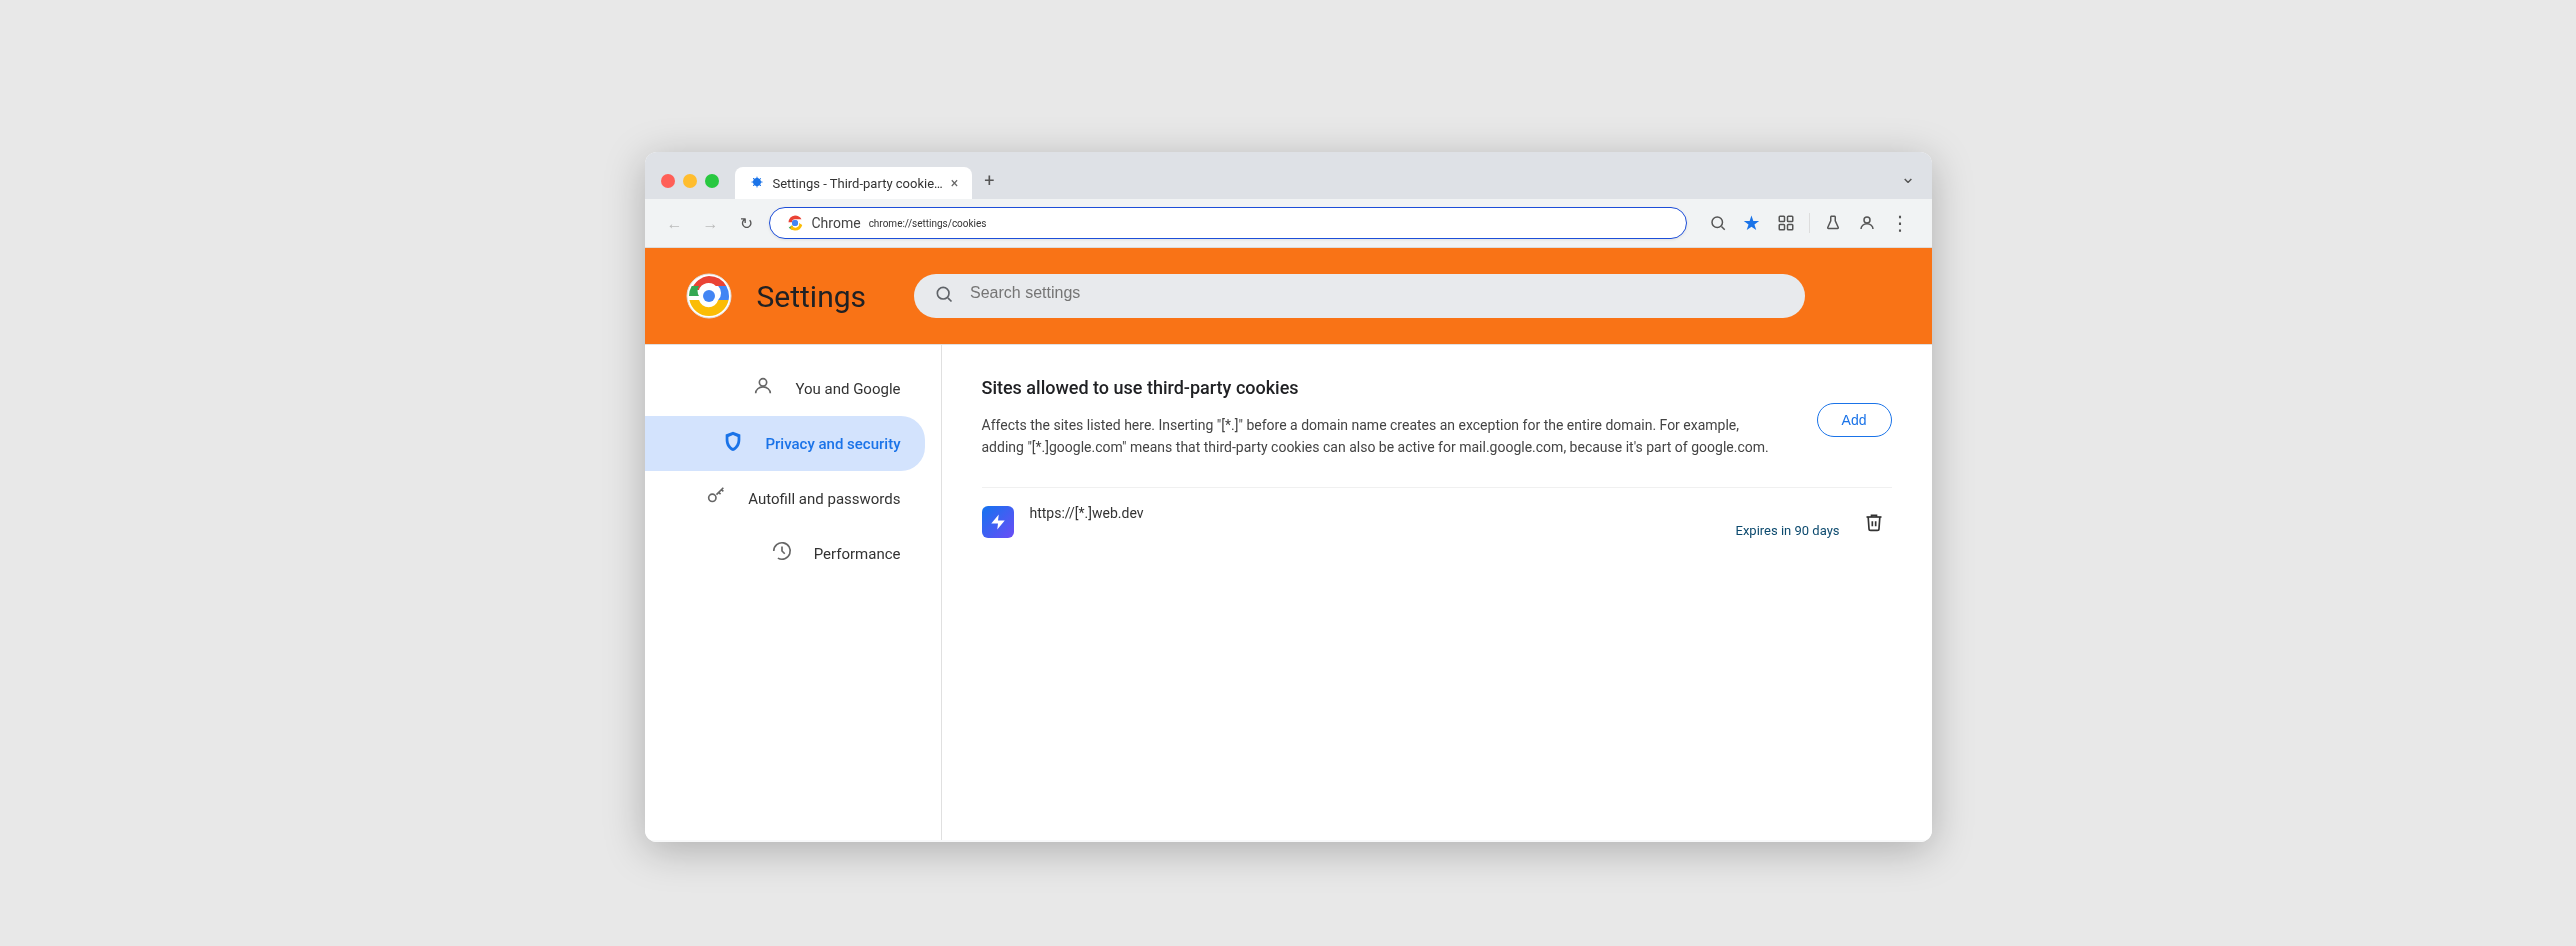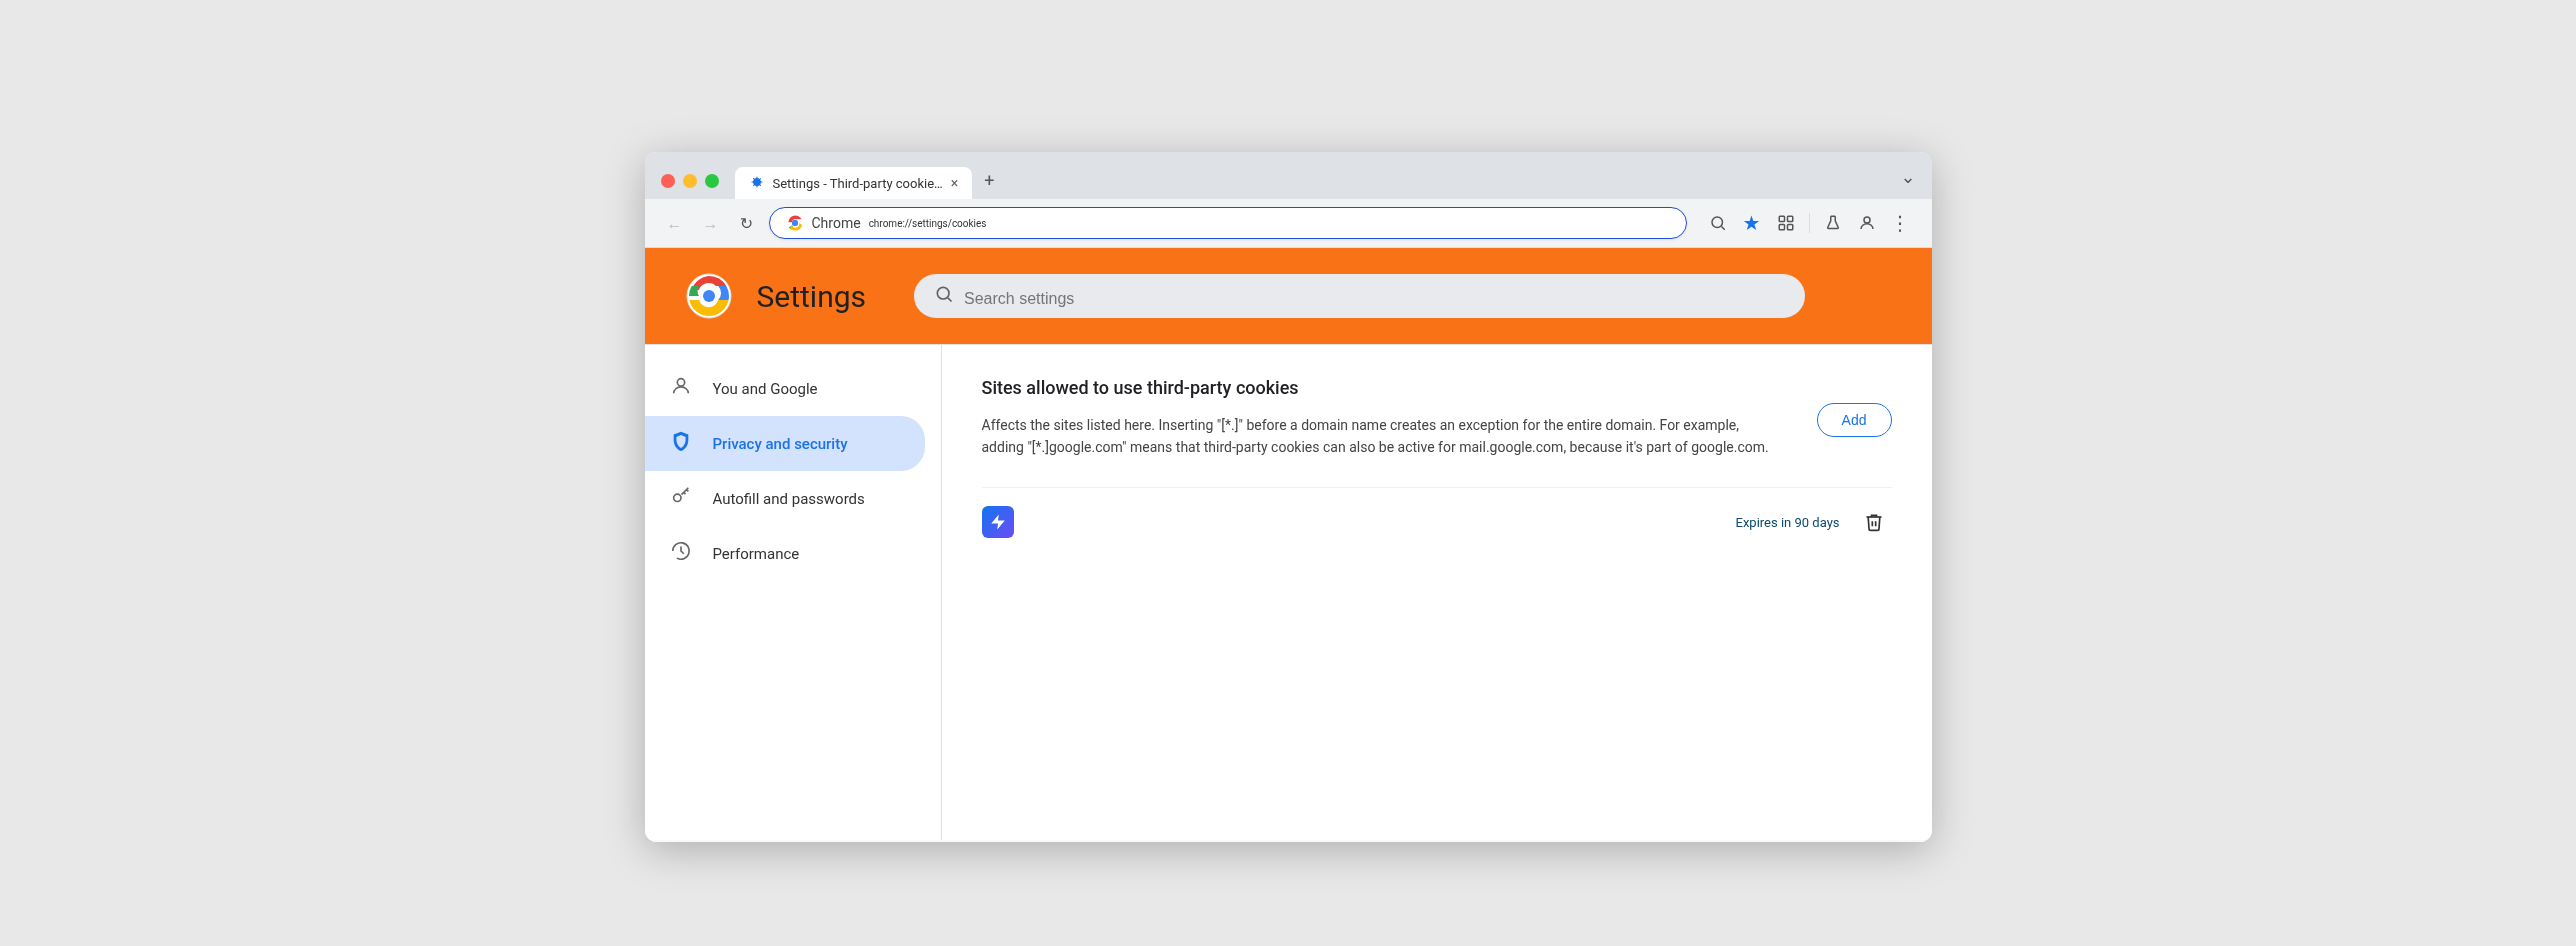--- a/index.html
+++ b/index.html
@@ -177,25 +177,25 @@
     }
     .settings-title {
       font-size: 30px;
       font-weight: 400;
       color: #202124;
       margin-right: 24px;
     }
     .search-bar {
       flex: 1;
       display: flex;
-      align-items: flex-end;
+      align-items: flex-start;
       background: #e8eaed;
       border-radius: 24px;
       padding: 10px 20px;
-      gap: 10px;
+      gap: 16px;
       max-width: 891px;
     }
     .search-icon-wrap {
       color: #5f6368;
       font-size: 18px;
     }
     .search-input {
       border: none;
       background: transparent;
       font-size: 16px;
@@ -222,20 +222,21 @@
       display: flex;
       align-items: center;
       gap: 20px;
       padding: 14px 24px;
       cursor: pointer;
       font-size: 15px;
       color: #333;
       border-radius: 0 24px 24px 0;
       margin-right: 16px;
       transition: background 0.15s;
+      justify-content: flex-end;
     }
     .sidebar-item.active {
       background: #d3e3fd;
       color: #1a73e8;
       font-weight: 500;
     }
     .sidebar-item .item-icon {
       font-size: 20px;
       color: #666;
       flex-shrink: 0;
@@ -497,20 +498,21 @@
         </div>
 
         <div class="site-row">
 
           <div class="sb-icon">
             <svg width="18" height="18" viewBox="0 0 24 24" fill="white">
               <polygon points="13,2 3,14 12,14 11,22 21,10 12,10"></polygon>
             </svg>
           </div>
           <div class="site-info">
+            <div class="site-url">https://[*.]web.dev</div>
             <div class="site-expiry">Expires in 90 days</div>
           </div>
           <div class="delete-btn">
             <svg width="20" height="20" viewBox="0 0 24 24" fill="none" stroke="#333" stroke-width="2">
               <polyline points="3 6 5 6 21 6"></polyline>
                 <path d="M19 6l-1 14a2 2 0 0 1-2 2H8a2 2 0 0 1-2-2L5 6"></path>
                 <path d="M10 11v6M14 11v6"></path>
                 <path d="M9 6V4h6v2"></path>
             </svg>
           </div>

